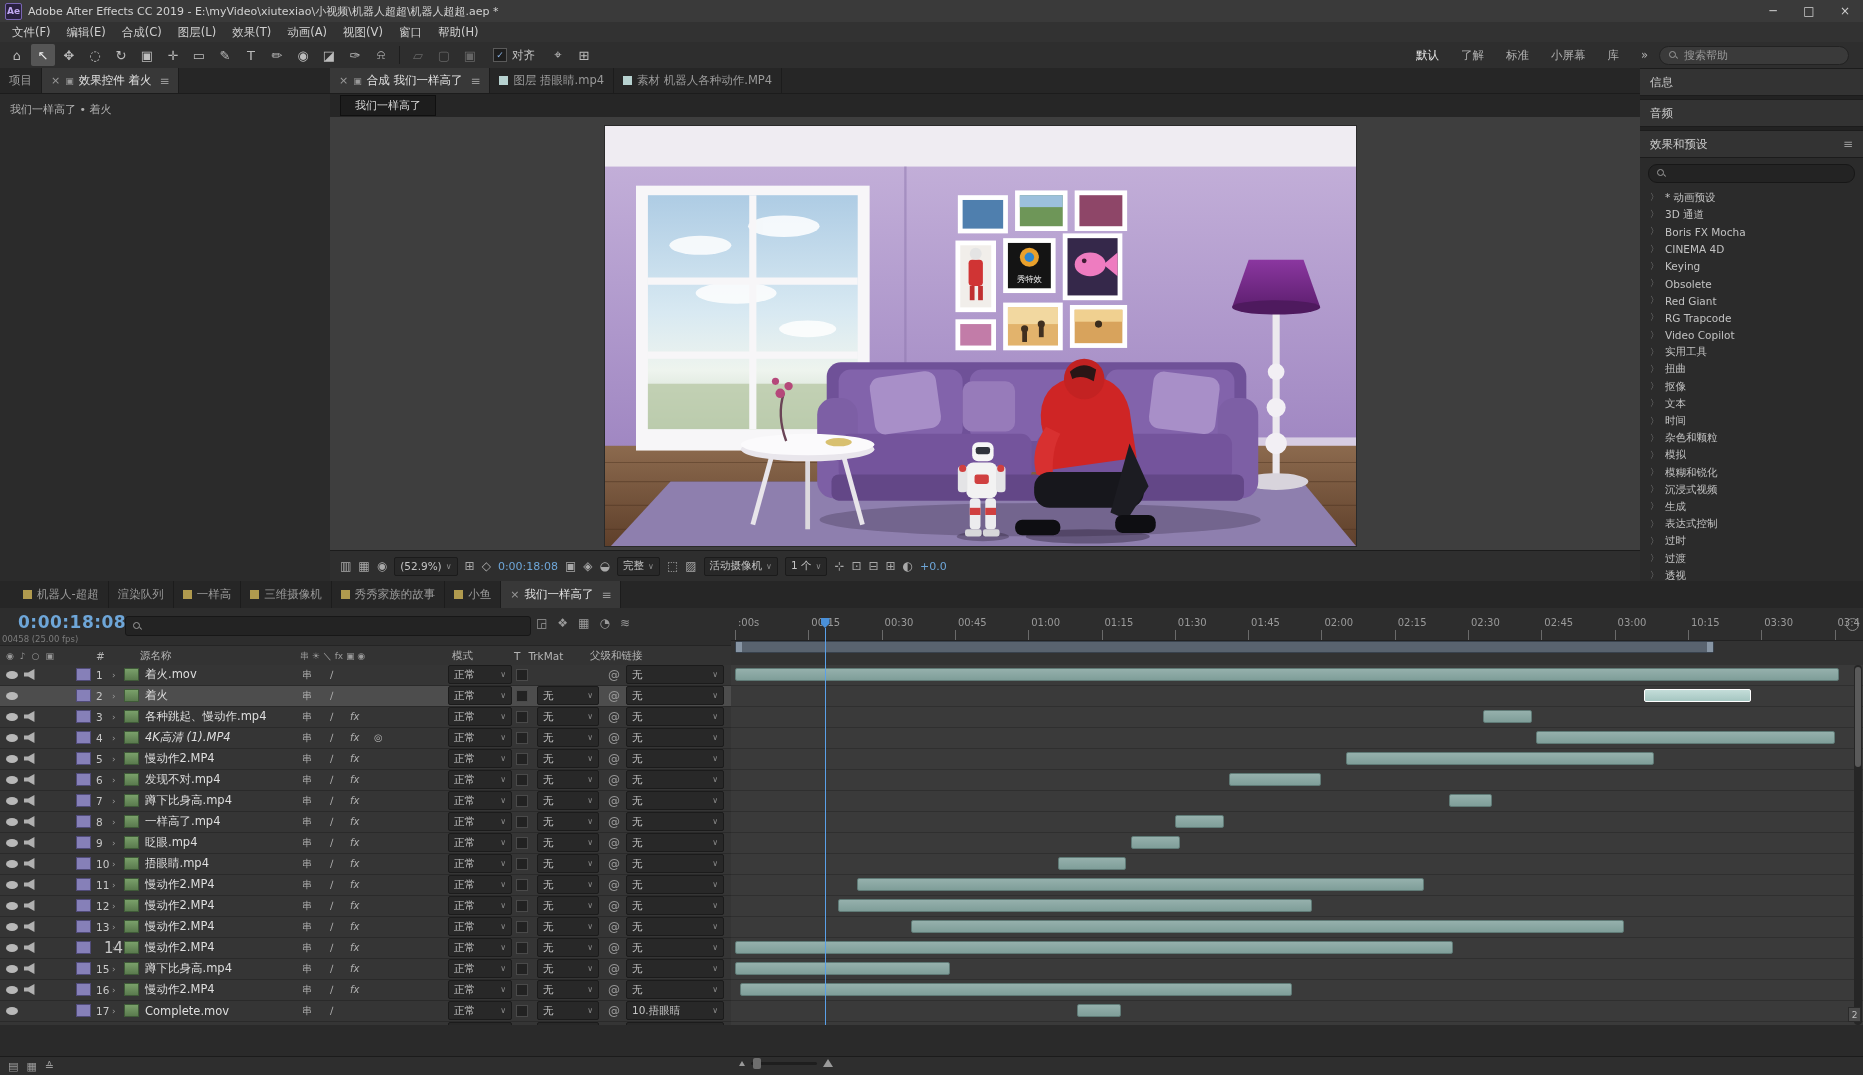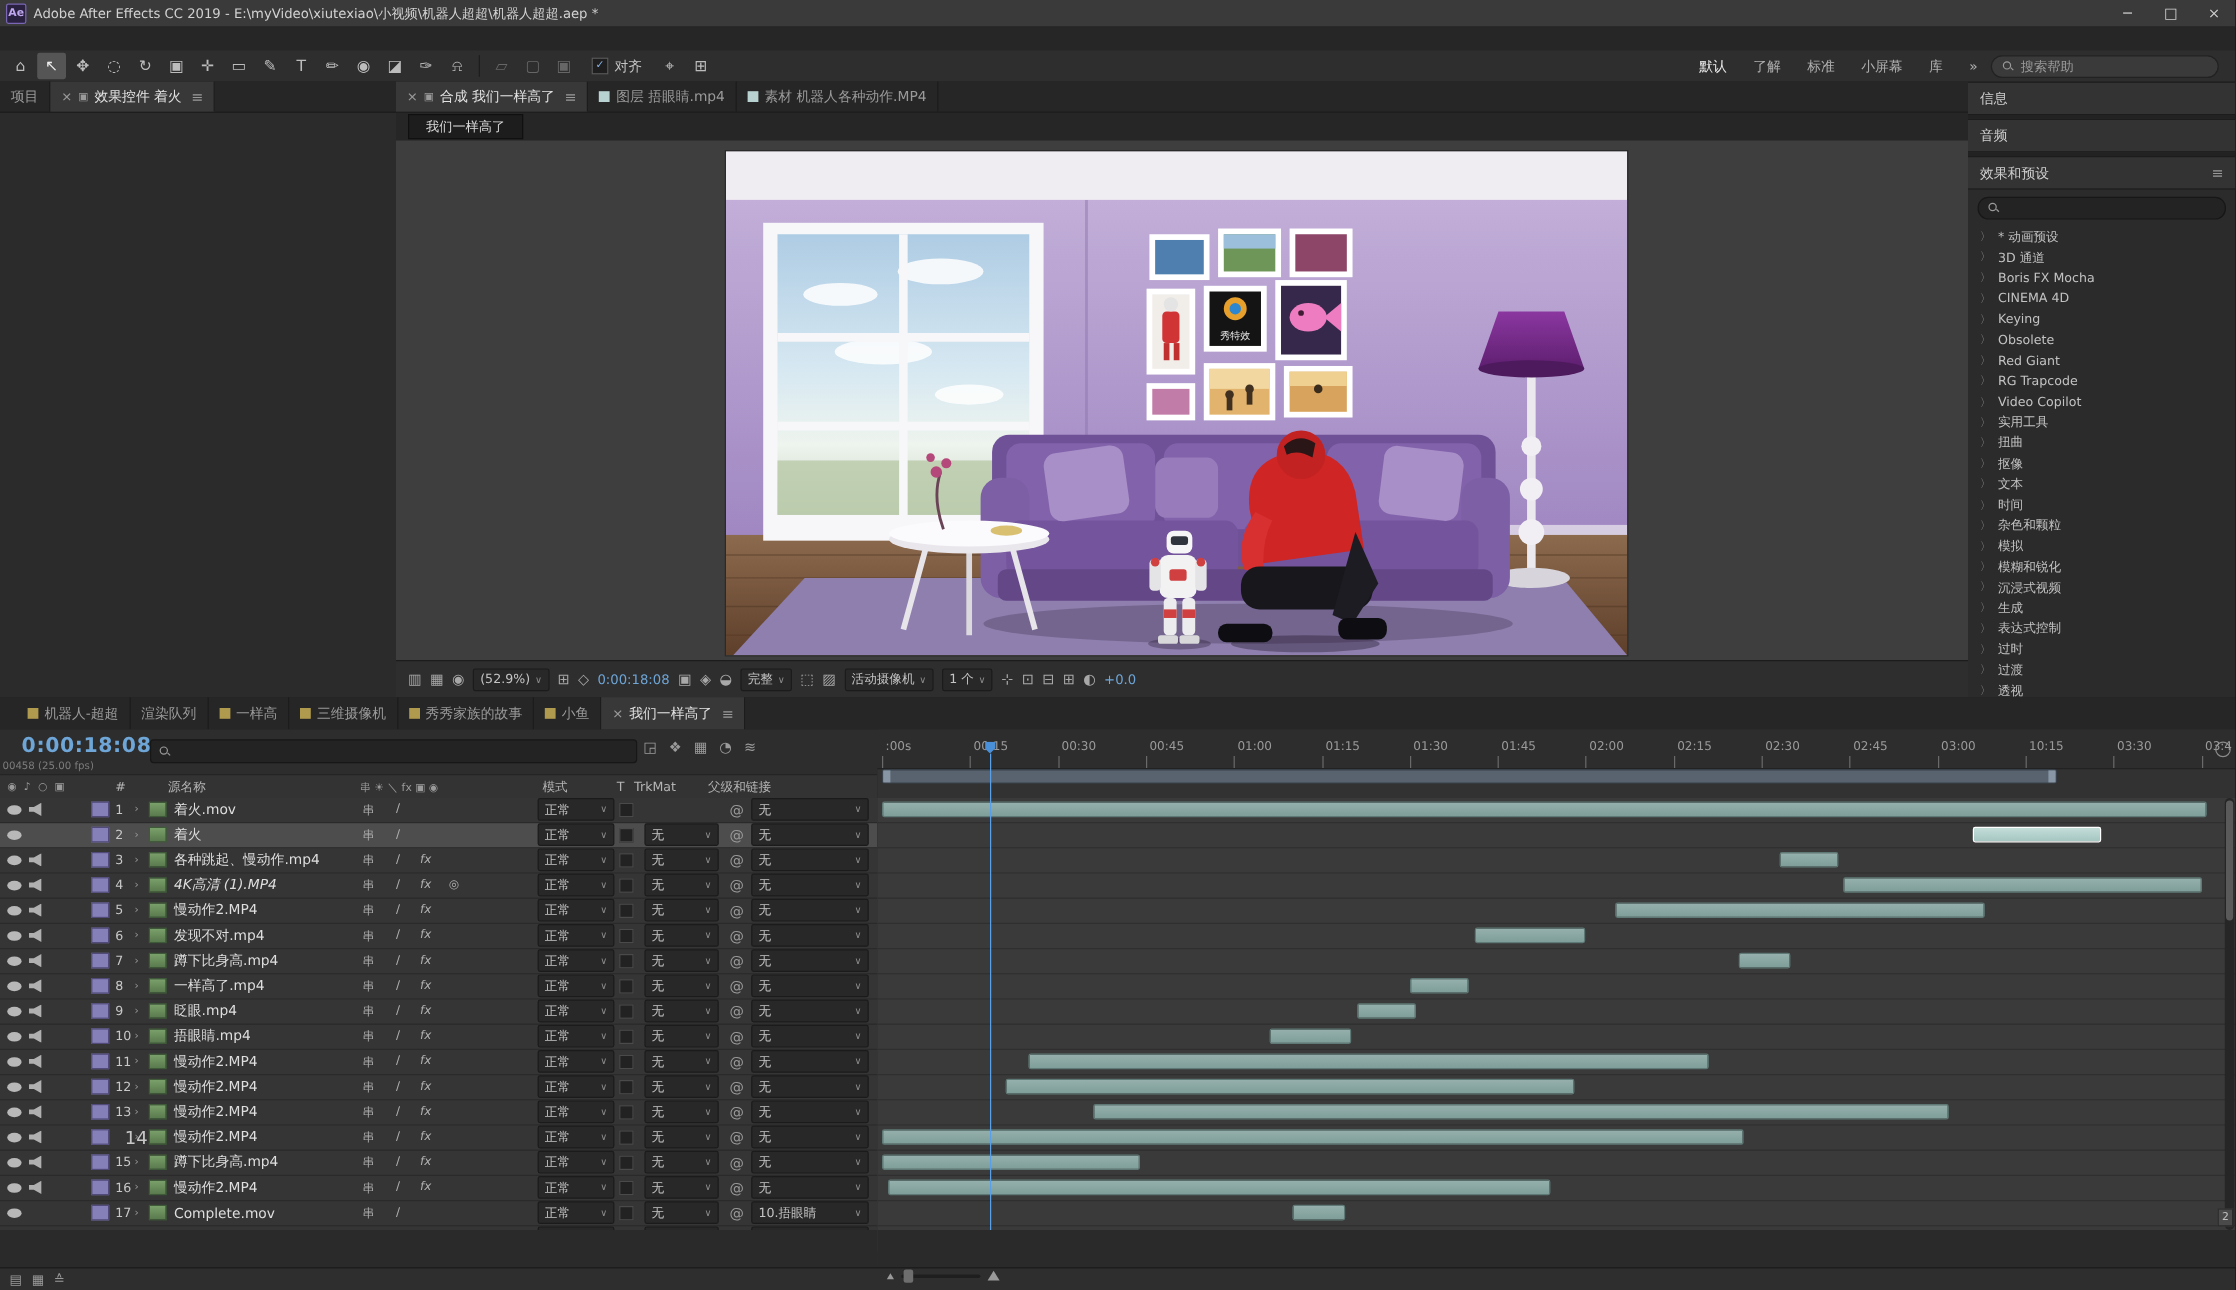--- a/index.html
+++ b/index.html
@@ -123,20 +123,31 @@
   <div class="titlebar">
     <div class="ae-badge">Ae</div>
     <div class="title-text">Adobe After Effects CC 2019 - E:\myVideo\xiutexiao\小视频\机器人超超\机器人超超.aep *</div>
     <div class="win-btns">
       <div class="win-btn">─</div>
       <div class="win-btn">□</div>
       <div class="win-btn">×</div>
     </div>
   </div>
 
+  <div class="menubar" id="menu-bar">
+      <span class="menu-item">文件(F)</span>
+      <span class="menu-item">编辑(E)</span>
+      <span class="menu-item">合成(C)</span>
+      <span class="menu-item">图层(L)</span>
+      <span class="menu-item">效果(T)</span>
+      <span class="menu-item">动画(A)</span>
+      <span class="menu-item">视图(V)</span>
+      <span class="menu-item">窗口</span>
+      <span class="menu-item">帮助(H)</span>
+    </div>
 
   <div class="toolbar">
     <span id="tool-strip" style="display:flex;align-items:center;">
         <span class="tool">⌂</span>
         <span class="tool active">↖</span>
         <span class="tool">✥</span>
         <span class="tool">◌</span>
         <span class="tool">↻</span>
         <span class="tool">▣</span>
         <span class="tool">✛</span>
@@ -183,20 +194,21 @@
       <div class="ptab">
         <span>项目</span>
       </div>
       <div class="ptab active">
         <span class="tab-x">×</span>
         <span class="tab-lock">▣</span>
         <span>效果控件 着火</span>
         <span class="tab-menu">≡</span>
       </div>
     </div>
+    <div style="padding:8px 10px;font-size:11px;color:#b0b0b0;">我们一样高了 • 着火</div>
   </div>
 
   <div class="panel" style="left:330px;top:68px;width:1310px;height:513px;">
     <div class="tabstrip" id="viewer-tabs">
         <div class="ptab active">
           <span class="tab-x">×</span>
           <span class="tab-lock">▣</span>
           <span>合成 我们一样高了</span>
           <span class="tab-menu">≡</span>
         </div>

